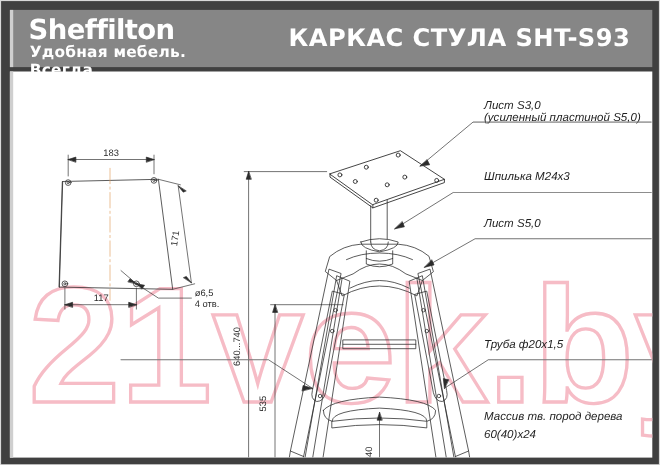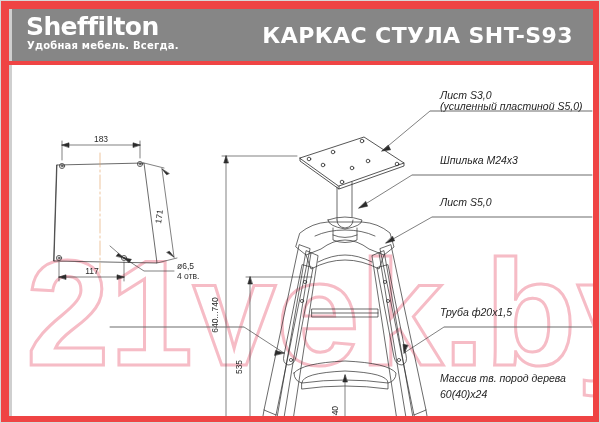--- a/index.html
+++ b/index.html
@@ -1,31 +1,31 @@
 <!DOCTYPE html>
 <html><head>
 <meta charset="utf-8">
 <style>
   html,body{margin:0;padding:0;background:#ffffff;}
   body{width:600px;height:423px;overflow:hidden;
        font-family:"Liberation Sans",sans-serif;}
 
-  #page{position:relative;width:600px;height:423px;background:#ef4444;
+  #page{position:relative;width:600px;height:423px;background:#404040;
         box-sizing:border-box;border:1px solid #d8d8d8;}
 
   
   #header{position:absolute;left:8px;top:8px;width:584px;height:52px;
           background:#868686;box-sizing:border-box;
           border-left:3px solid #cfcfcf;}
   #brand{position:absolute;left:12px;top:4px;width:190px;}
   #brand-name{font-family:"DejaVu Sans",sans-serif;font-weight:bold;
               font-size:25px;color:#ffffff;letter-spacing:-0.6px;
               line-height:28px;padding-left:2px;}
   #brand-tag{font-family:"DejaVu Sans",sans-serif;font-weight:bold;
-             font-size:10px;color:#ffffff;letter-spacing:0.2px;
+             font-size:14px;color:#ffffff;letter-spacing:0.2px;
              padding-left:3px;margin-top:-1px;}
   #doc-title{position:absolute;right:20px;top:14px;
              font-family:"DejaVu Sans",sans-serif;font-weight:bold;
              font-size:22px;color:#ffffff;letter-spacing:0.4px;
              white-space:nowrap;}
 
   
   #sheet{position:absolute;left:8px;top:64px;width:584px;height:351px;
          box-sizing:border-box;border-left:3px solid #cfcfcf;
          background:#ffffff;overflow:hidden;}

